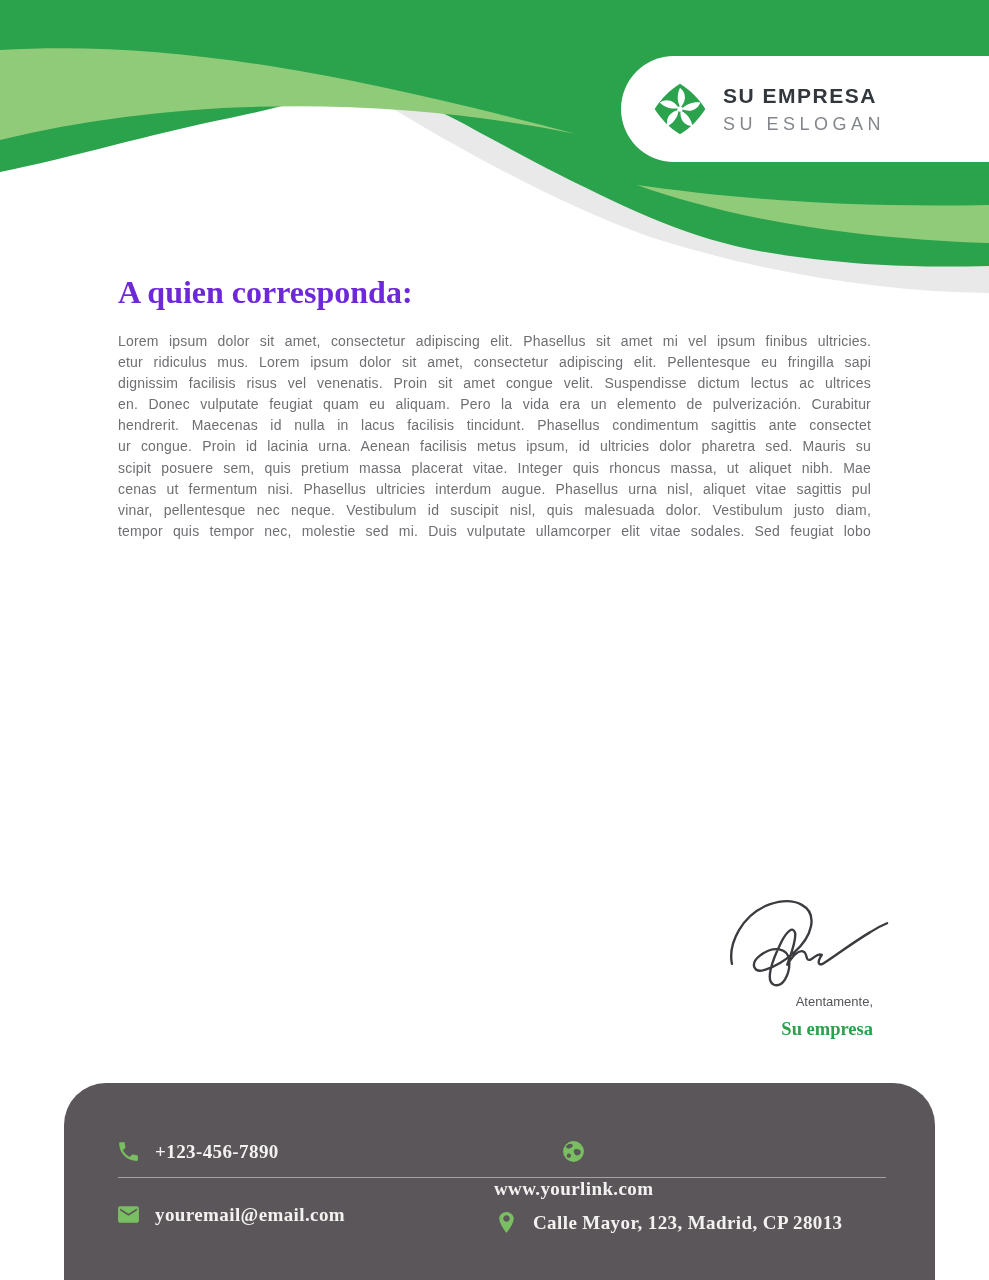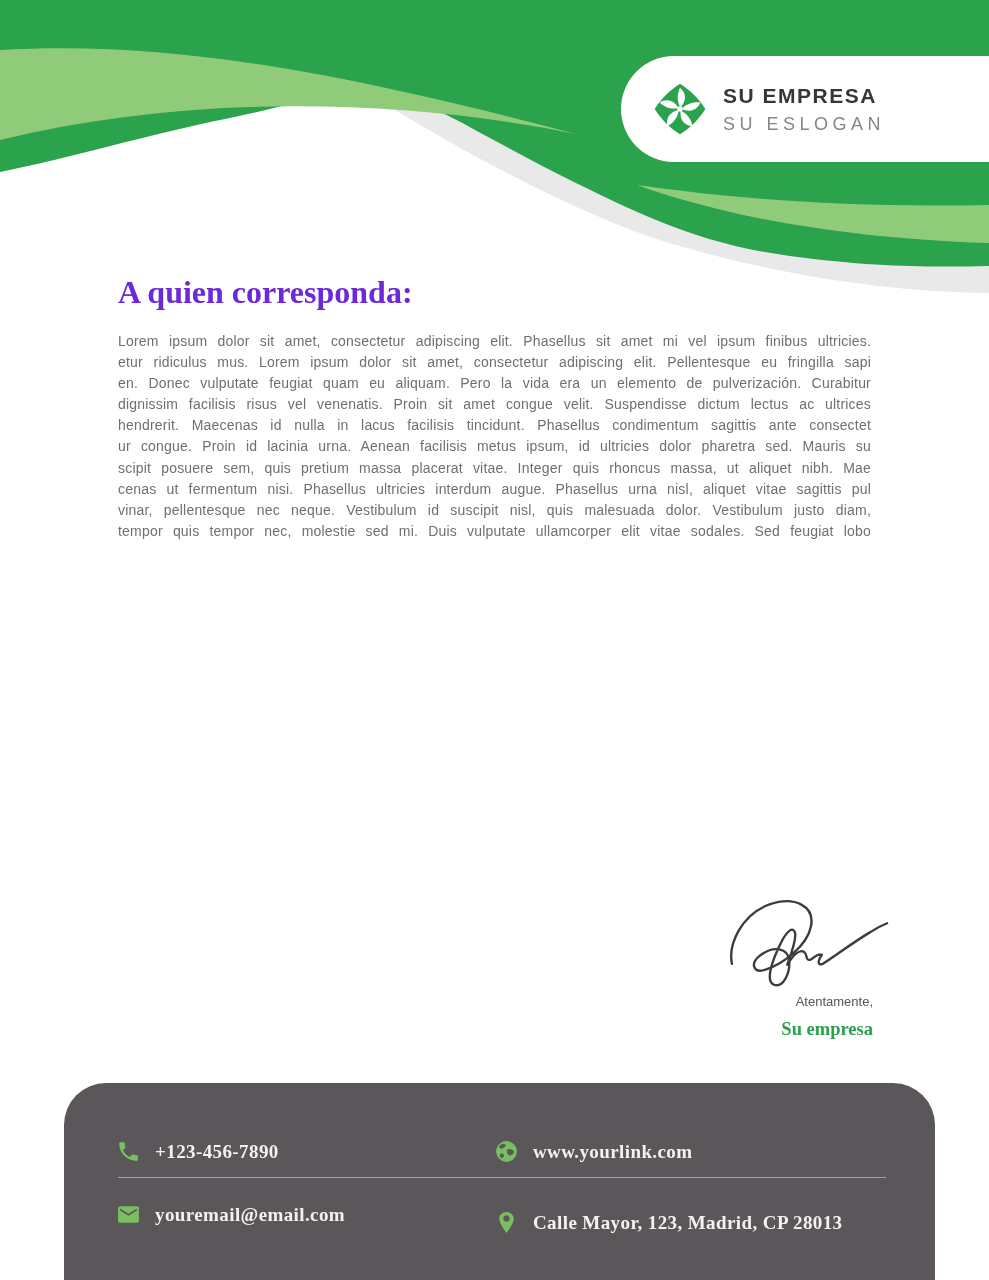--- a/index.html
+++ b/index.html
@@ -50,21 +50,21 @@
     position:absolute;left:64px;top:1083px;width:871px;height:197px;
     background:#5a5659;border-radius:42px 42px 0 0;
   }
   .footer-item{
     position:absolute;display:flex;align-items:center;gap:14px;
     color:#f4f2f1;font-family:"Liberation Serif",serif;font-weight:bold;font-size:19px;
     letter-spacing:0.4px;
   }
   .footer-item .ficon{width:25px;height:25px;flex:0 0 auto;}
   .f-phone{left:52px;top:56px;}
-  .f-web{left:430px;top:56px;}
+  .f-web{left:430px;top:56px;flex-direction:column;}
   .f-email{left:52px;top:105px;margin-top:14px;}
   .f-address{left:430px;top:117px;margin-top:10px;}
   .footer-divider{
     position:absolute;left:54px;top:94px;width:768px;height:1px;
     background:rgba(255,255,255,0.45);
   }
 </style>
 </head>
 <body>
 
@@ -112,22 +112,22 @@
       <span class="logo-company">SU EMPRESA</span>
       <span class="logo-slogan">SU ESLOGAN</span>
     </div>
   </div>
 
   <h1 class="salutation">A quien corresponda:</h1>
 
   <div class="body-text">
     <div class="body-line">Lorem ipsum dolor sit amet, consectetur adipiscing elit. Phasellus sit amet mi vel ipsum finibus ultricies.</div>
     <div class="body-line">etur ridiculus mus. Lorem ipsum dolor sit amet, consectetur adipiscing elit. Pellentesque eu fringilla sapi</div>
+    <div class="body-line">dignissim facilisis risus vel venenatis. Proin sit amet congue velit. Suspendisse dictum lectus ac ultrices</div>
     <div class="body-line">en. Donec vulputate feugiat quam eu aliquam. Pero la vida era un elemento de pulverización. Curabitur</div>
-    <div class="body-line">dignissim facilisis risus vel venenatis. Proin sit amet congue velit. Suspendisse dictum lectus ac ultrices</div>
     <div class="body-line">hendrerit. Maecenas id nulla in lacus facilisis tincidunt. Phasellus condimentum sagittis ante consectet</div>
     <div class="body-line">ur congue. Proin id lacinia urna. Aenean facilisis metus ipsum, id ultricies dolor pharetra sed.  Mauris su</div>
     <div class="body-line">scipit posuere sem, quis pretium massa placerat vitae. Integer quis rhoncus massa, ut aliquet nibh. Mae</div>
     <div class="body-line">cenas ut fermentum nisi. Phasellus ultricies interdum augue. Phasellus urna nisl, aliquet vitae sagittis pul</div>
     <div class="body-line">vinar, pellentesque nec neque. Vestibulum id suscipit nisl, quis malesuada dolor. Vestibulum justo diam,</div>
     <div class="body-line">tempor quis tempor nec, molestie sed mi. Duis vulputate ullamcorper elit vitae sodales. Sed feugiat lobo</div>
   </div>
 
   <svg class="signature" viewBox="0 0 170 110" xmlns="http://www.w3.org/2000/svg" aria-hidden="true">
     <path fill="none" stroke="#3b3b40" stroke-width="2.4" stroke-linecap="round" stroke-linejoin="round" d="M6,76

